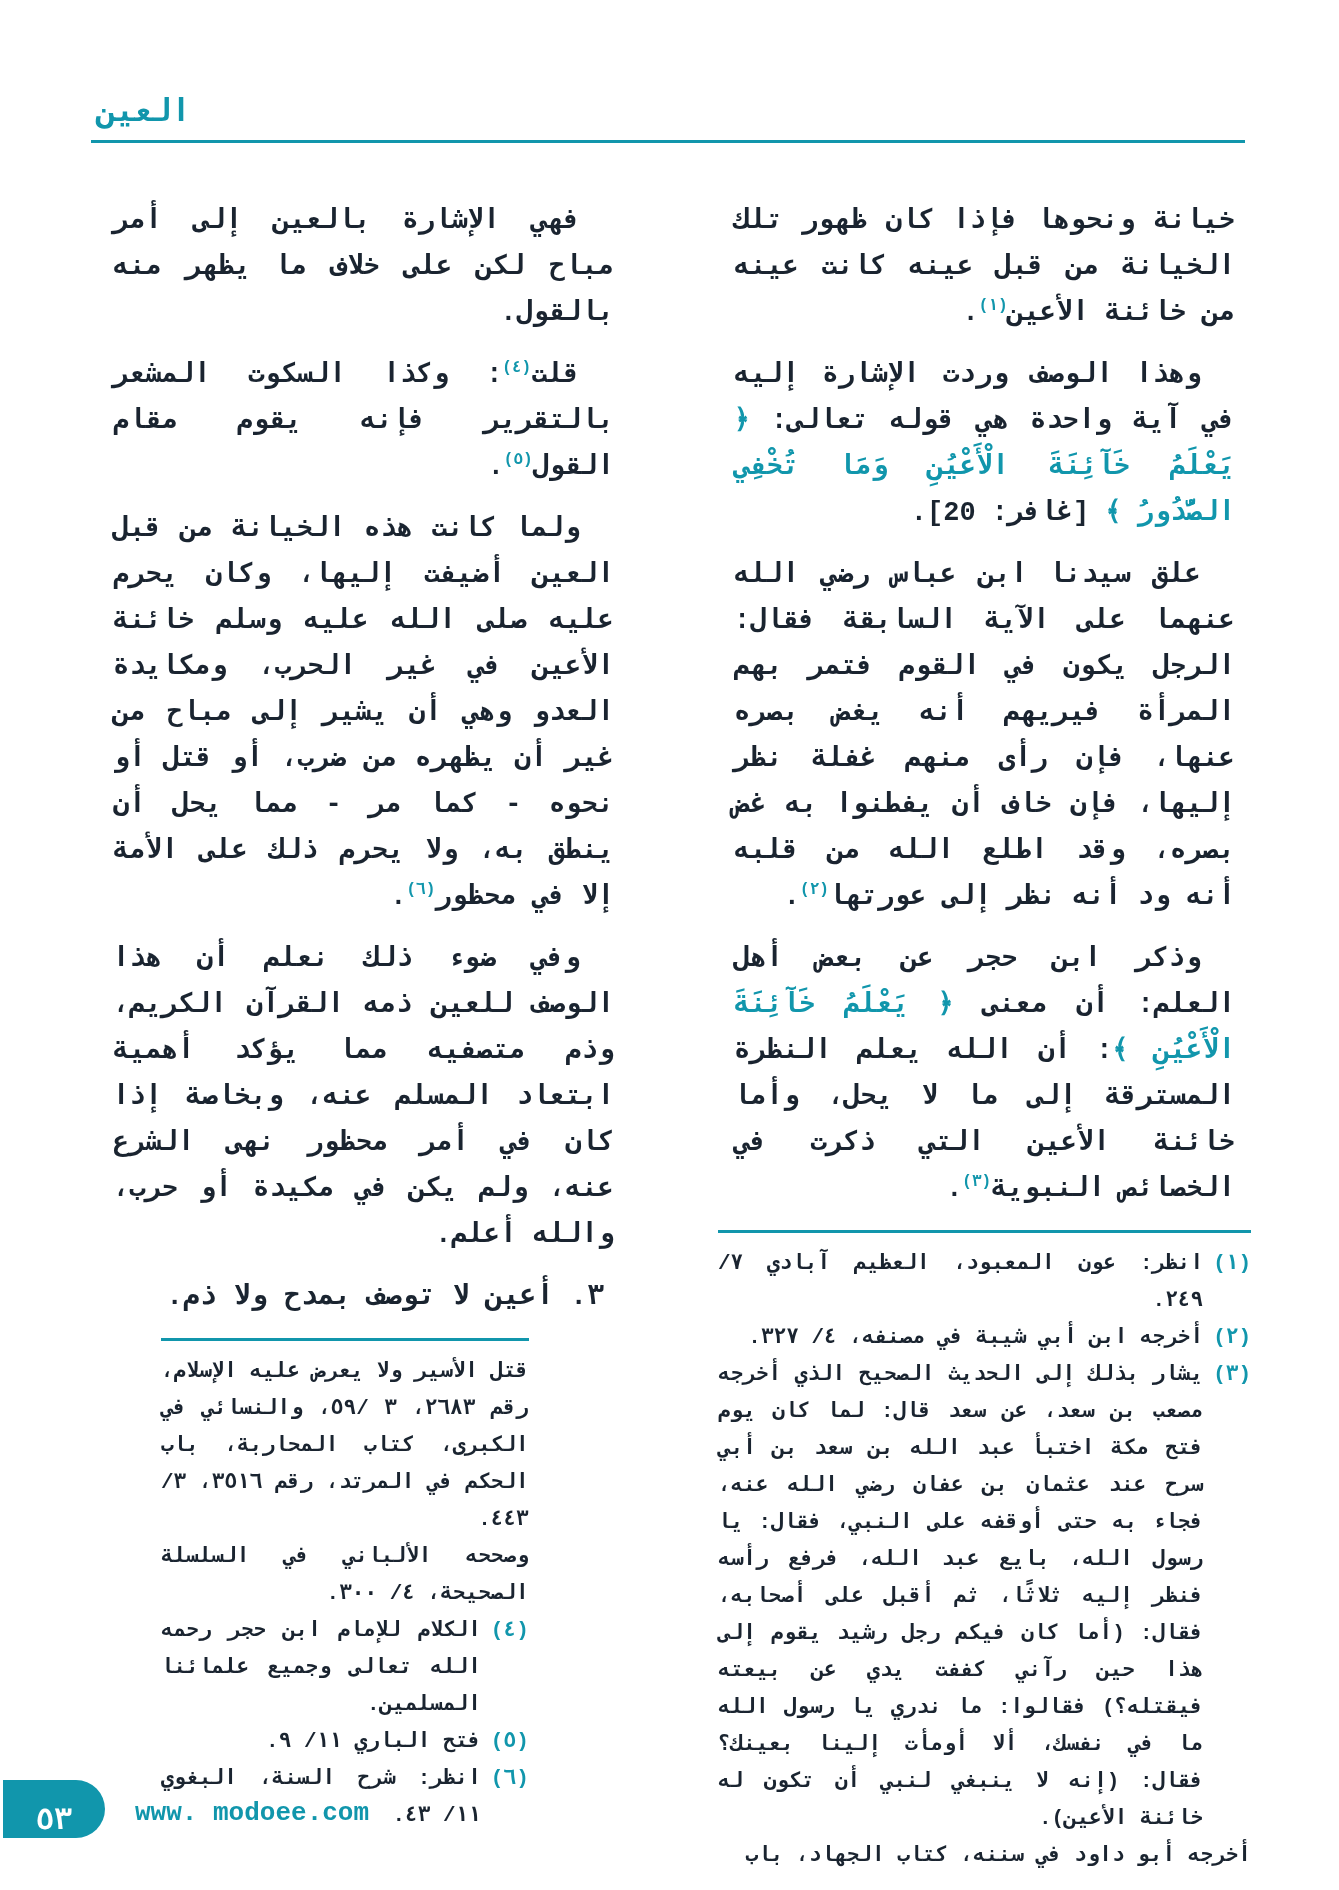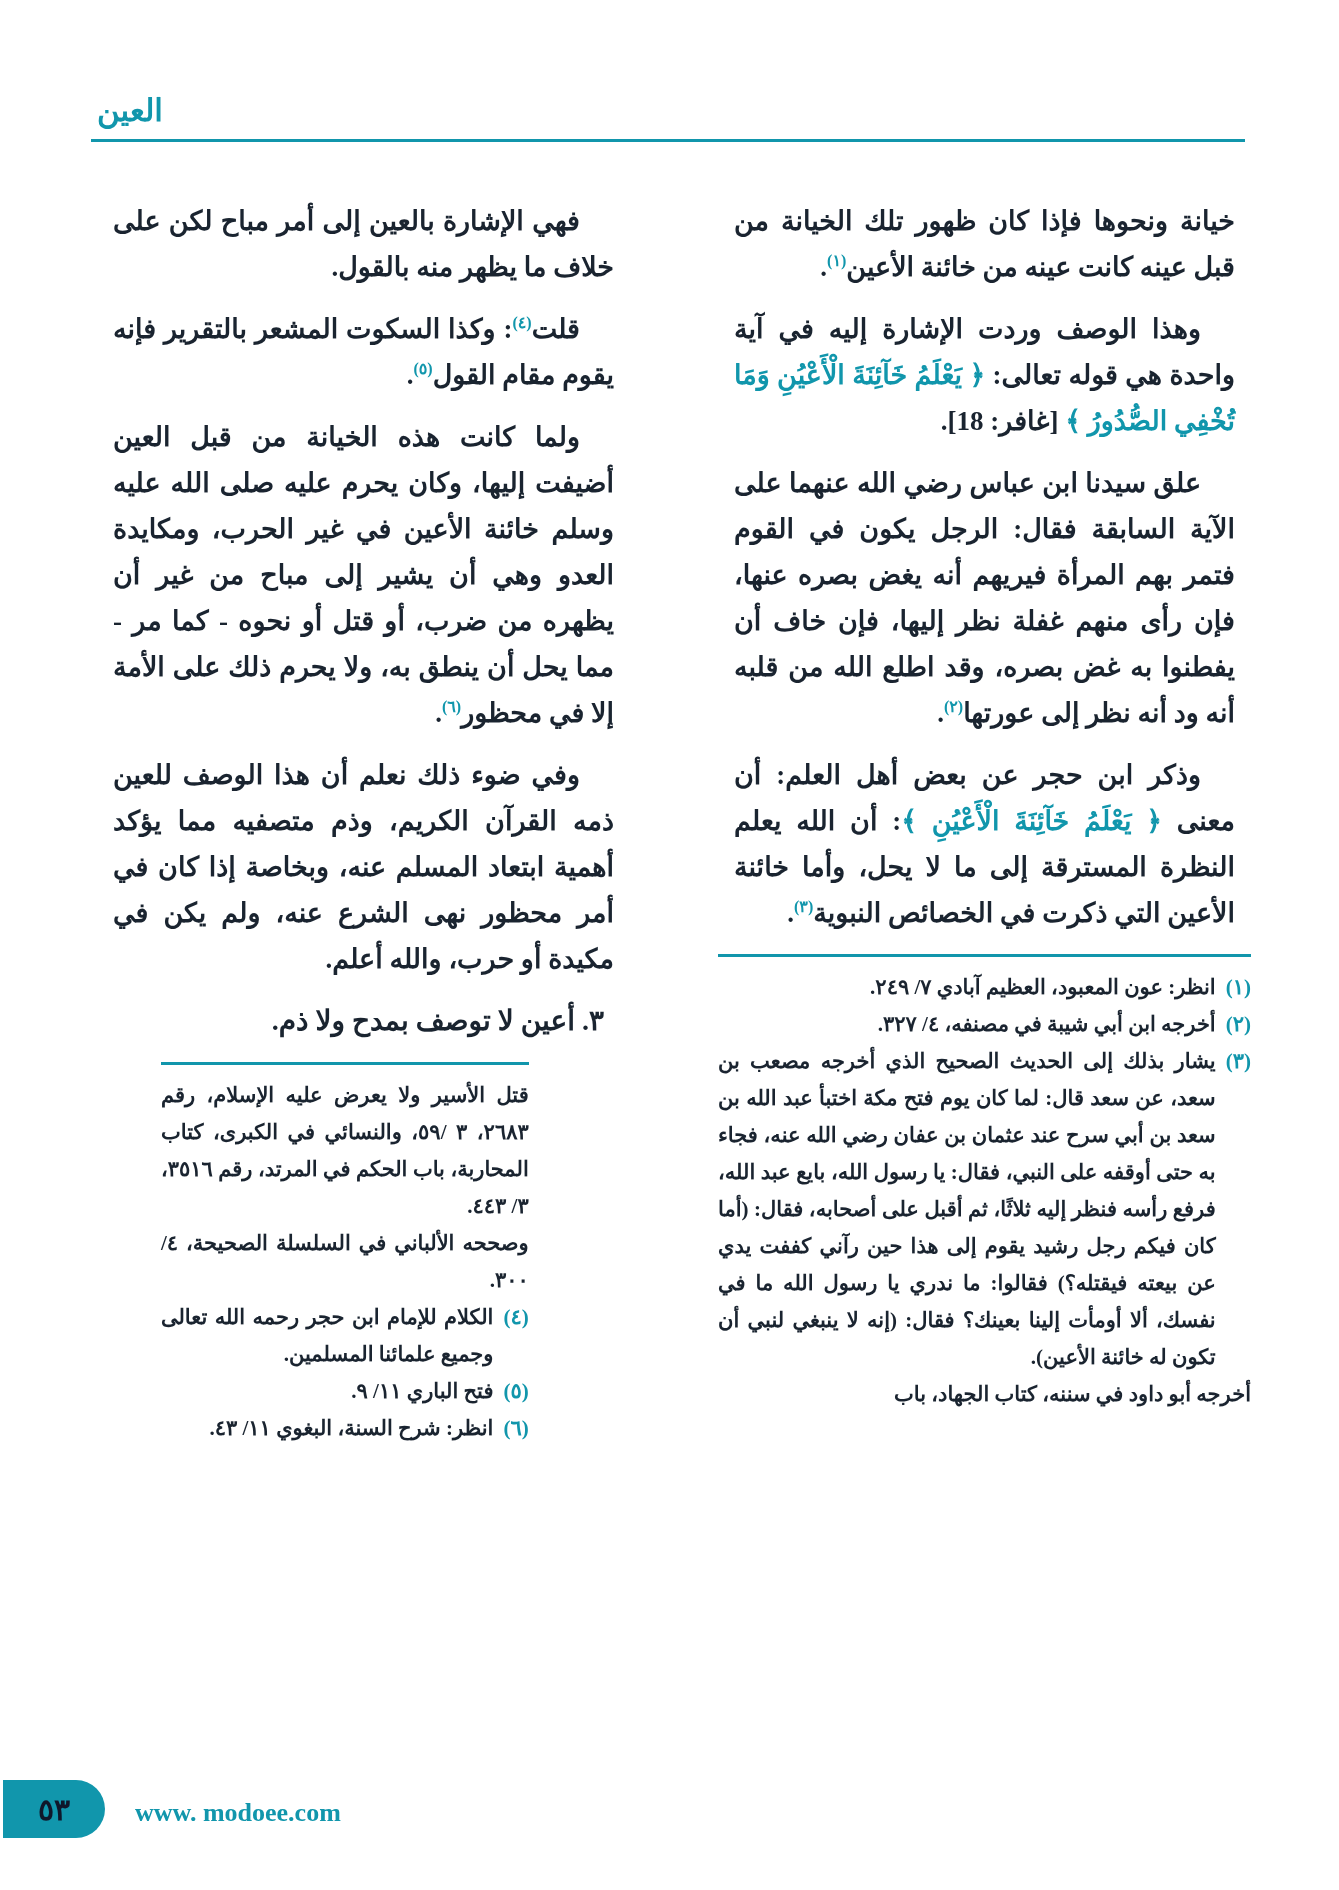--- a/index.html
+++ b/index.html
@@ -5,21 +5,21 @@
   :root{
     --accent:#1196ac;
     --ink:#1a2430;
   }
   html,body{margin:0;padding:0;background:#ffffff;}
   .page{
     position:relative;
     width:1336px;
     height:1890px;
     background:#ffffff;
-    font-family:Liberation Serif, serif;
+    font-family:Liberation Mono, monospace;
     color:var(--ink);
     direction:rtl;
     overflow:hidden;
   }
   
   .header{
     position:absolute;
     top:92px;
     left:88px;
     right:94px;
@@ -101,23 +101,23 @@
   
   .page-badge{
     position:absolute;
     left:0;
     bottom:52px;
     width:102px;
     height:58px;
     background:var(--accent);
     border-radius:0 29px 29px 0;
     display:flex;
-    align-items:center;
+    align-items:flex-end;
     justify-content:center;
-    color:#0f172a;
+    color:#ffffff;
     font-size:30px;
     font-weight:700;
   }
   .website{
     position:absolute;
     left:132px;
     bottom:62px;
     color:var(--accent);
     font-size:26px;
     font-weight:700;
@@ -133,21 +133,21 @@
     <div class="header-title">العين</div>
     <div class="header-rule"></div>
   </div>
 
   <div class="content">
     <div class="columns">
 
       <section class="col">
         <div class="body">
             <p class="para no-indent"><span>خيانة ونحوها فإذا كان ظهور تلك الخيانة من قبل عينه كانت عينه من خائنة الأعين</span><span class="s-fnref">(١)</span><span>. </span></p>
-            <p class="para"><span>وهذا الوصف وردت الإشارة إليه في آية واحدة هي قوله تعالى: </span><span class="s-verse">﴿ يَعْلَمُ خَآئِنَةَ الْأَعْيُنِ وَمَا تُخْفِي الصُّدُورُ ﴾</span><span> [غافر: 18].</span></p>
+            <p class="para"><span>وهذا الوصف وردت الإشارة إليه في آية واحدة هي قوله تعالى: </span><span class="s-verse">﴿ يَعْلَمُ خَآئِنَةَ الْأَعْيُنِ وَمَا تُخْفِي الصُّدُورُ ﴾</span><span> [غافر: 20].</span></p>
             <p class="para"><span>علق سيدنا ابن عباس رضي الله عنهما على الآية السابقة فقال: الرجل يكون في القوم فتمر بهم المرأة فيريهم أنه يغض بصره عنها، فإن رأى منهم غفلة نظر إليها، فإن خاف أن يفطنوا به غض بصره، وقد اطلع الله من قلبه أنه ود أنه نظر إلى عورتها</span><span class="s-fnref">(٢)</span><span>.</span></p>
             <p class="para"><span>وذكر ابن حجر عن بعض أهل العلم: أن معنى </span><span class="s-verse">﴿ يَعْلَمُ خَآئِنَةَ الْأَعْيُنِ ﴾</span><span>: أن الله يعلم النظرة المسترقة إلى ما لا يحل، وأما خائنة الأعين التي ذكرت في الخصائص النبوية</span><span class="s-fnref">(٣)</span><span>.</span></p>
           </div>
         <div class="footnotes">
           <div class="fn-sep"></div>
           <div>
               <div class="footnote">
                 <span class="fn-num">(١)</span>
                 <div class="fn-text">انظر: عون المعبود، العظيم آبادي ٧/ ٢٤٩.</div>
               </div>

